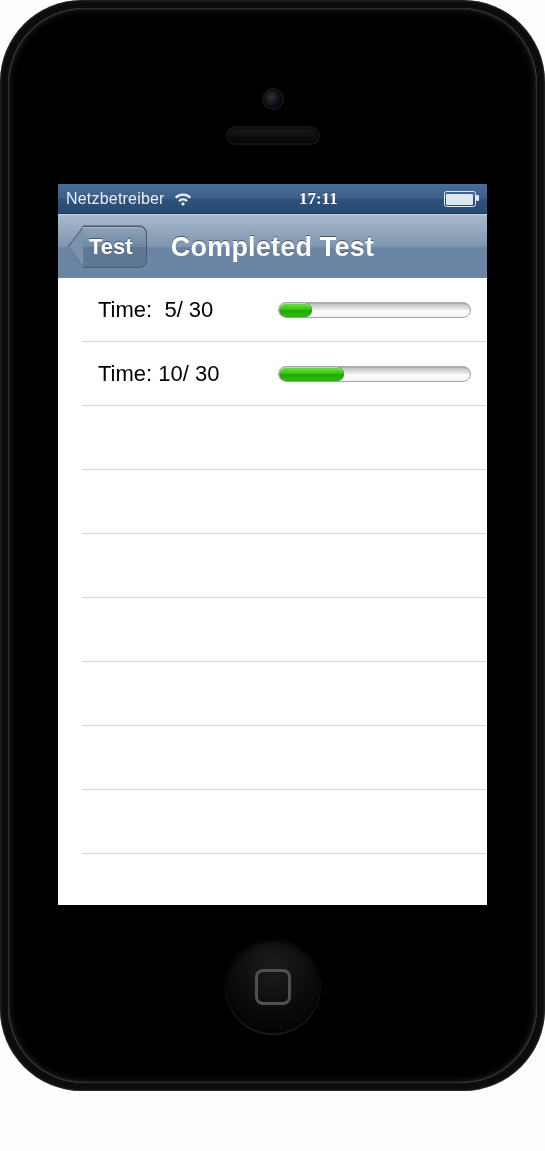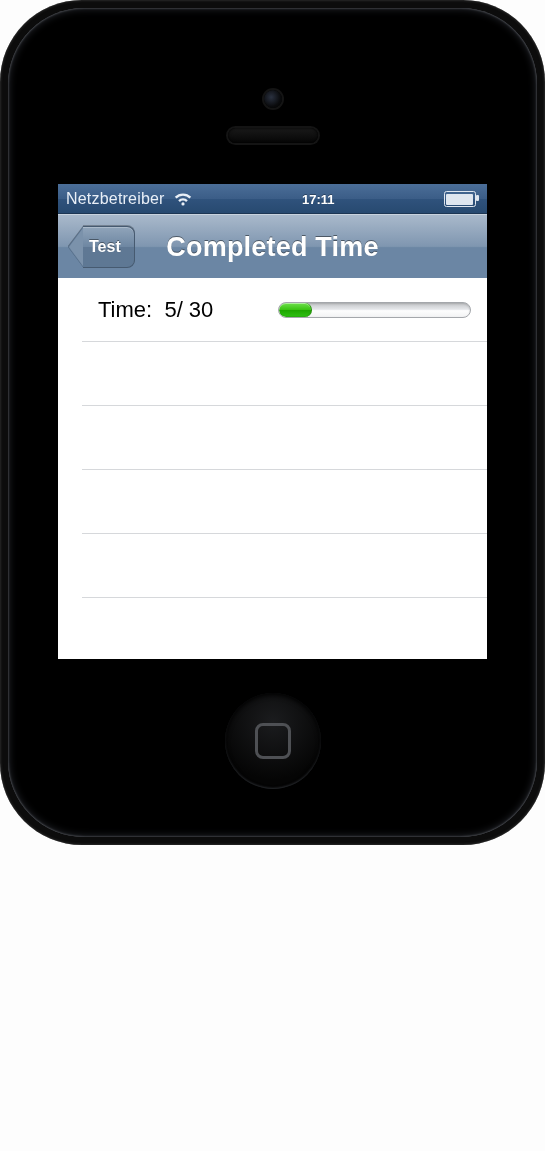--- a/index.html
+++ b/index.html
@@ -4,21 +4,21 @@
 <style>
   html,body{
     margin:0;padding:0;
     width:545px;height:1151px;
     background:#fdfdfd;
     font-family:-apple-system,Helvetica,Arial,sans-serif;
     overflow:hidden;
   }
   .phone{
     position:absolute;left:0;top:0;
-    width:545px;height:845px;
+    width:545px;height:1091px;
     background:#0c0c0c;
     border-radius:82px;
     box-shadow:inset 0 0 3px #444;
   }
   .phone-inner{
     position:absolute;left:8px;top:8px;right:8px;bottom:8px;
     background:#000;
     border-radius:76px;
     box-shadow:inset 0 0 8px #2e3138, inset 0 0 2px #b5b9c2;
   }
@@ -56,21 +56,21 @@
     background:linear-gradient(#4b6e98,#3b5d87 49%,#2f527c 51%,#27496f);
     color:#e9eff7;
     font-size:16px;font-weight:500;
     display:flex;align-items:center;justify-content:space-between;
     padding:0 8px;
     box-shadow:inset 0 -1px 0 rgba(0,0,0,.25);
   }
   .status-left{display:flex;align-items:center;gap:8px;}
   .wifi-icon svg{display:block;}
   .carrier{font-size:16px;letter-spacing:.2px;}
-  .clock{font-size:13px;font-weight:700;color:#fff;text-shadow:0 -1px 0 rgba(0,0,0,.3);} 
+  .clock{font-size:17px;font-weight:700;color:#fff;text-shadow:0 -1px 0 rgba(0,0,0,.3);font-family:Liberation Serif, serif;} 
   .battery{width:30px;height:14px;border:1.5px solid #dfe6ef;border-radius:2.5px;position:relative;margin-right:3px;}
   .battery::after{content:"";position:absolute;right:-4px;top:3px;width:3px;height:6px;background:#dfe6ef;border-radius:1px;}
   .battery-fill{position:absolute;left:1.5px;top:1.5px;bottom:1.5px;right:2px;background:#dfe6ef;border-radius:1px;}
   
   .nav-bar{
     height:64px;
     background:linear-gradient(#a9b9cb 0%,#7f96b0 49%,#6b86a4 51%,#6b86a4 100%);
     border-top:1px solid #c9d3de;
     border-bottom:1px solid #3a4c60;
     display:flex;align-items:center;justify-content:center;
@@ -97,21 +97,21 @@
   }
   .back-body{
     height:40px;padding:0 13px 0 6px;
     background:linear-gradient(#90a4ba 0%,#6e87a2 49%,#5f7894 51%,#5e7894 100%);
     border-radius:0 8px 8px 0;
     border:1px solid #465a70;border-left:none;
     display:flex;align-items:center;
     box-shadow:inset 0 1px 0 rgba(255,255,255,.25);
   }
   .back-text{
-    color:#fff;font-size:16px;font-weight:600;
+    color:#fff;font-size:22px;font-weight:600;
     text-shadow:0 -1px 0 rgba(0,0,0,.4);
   }
   .back-arrow::after{
     content:"";position:absolute;left:1px;top:-19px;
     width:0;height:0;
     border-top:19px solid transparent;
     border-bottom:19px solid transparent;
     border-right:14px solid transparent;
     border-right-color:#7b92ab;
   }
@@ -186,31 +186,37 @@
         </div>
       </div>
 
       <div class="nav-bar">
         <div class="back-btn">
           <div class="back-arrow"></div>
           <div class="back-body">
             <span class="back-text">Test</span>
           </div>
         </div>
-        <span class="nav-title">Completed Time</span>
+        <span class="nav-title">Completed Test</span>
       </div>
 
       <div class="content">
         <div class="tasks-container" id="tasks">
             <div class="row">
               <span class="row-label">Time:  5/ 30</span>
               <div class="progress">
                 <div class="progress-fill" style="width: 16.6667%;"></div>
               </div>
             </div>
+            <div class="row">
+              <span class="row-label">Time: 10/ 30</span>
+              <div class="progress">
+                <div class="progress-fill" style="width: 33.3333%;"></div>
+              </div>
+            </div>
             <div class="row"></div>
             <div class="row"></div>
             <div class="row"></div>
             <div class="row"></div>
             <div class="row"></div>
             <div class="row"></div>
             <div class="row"></div>
             <div class="row"></div>
           </div>
       </div>

